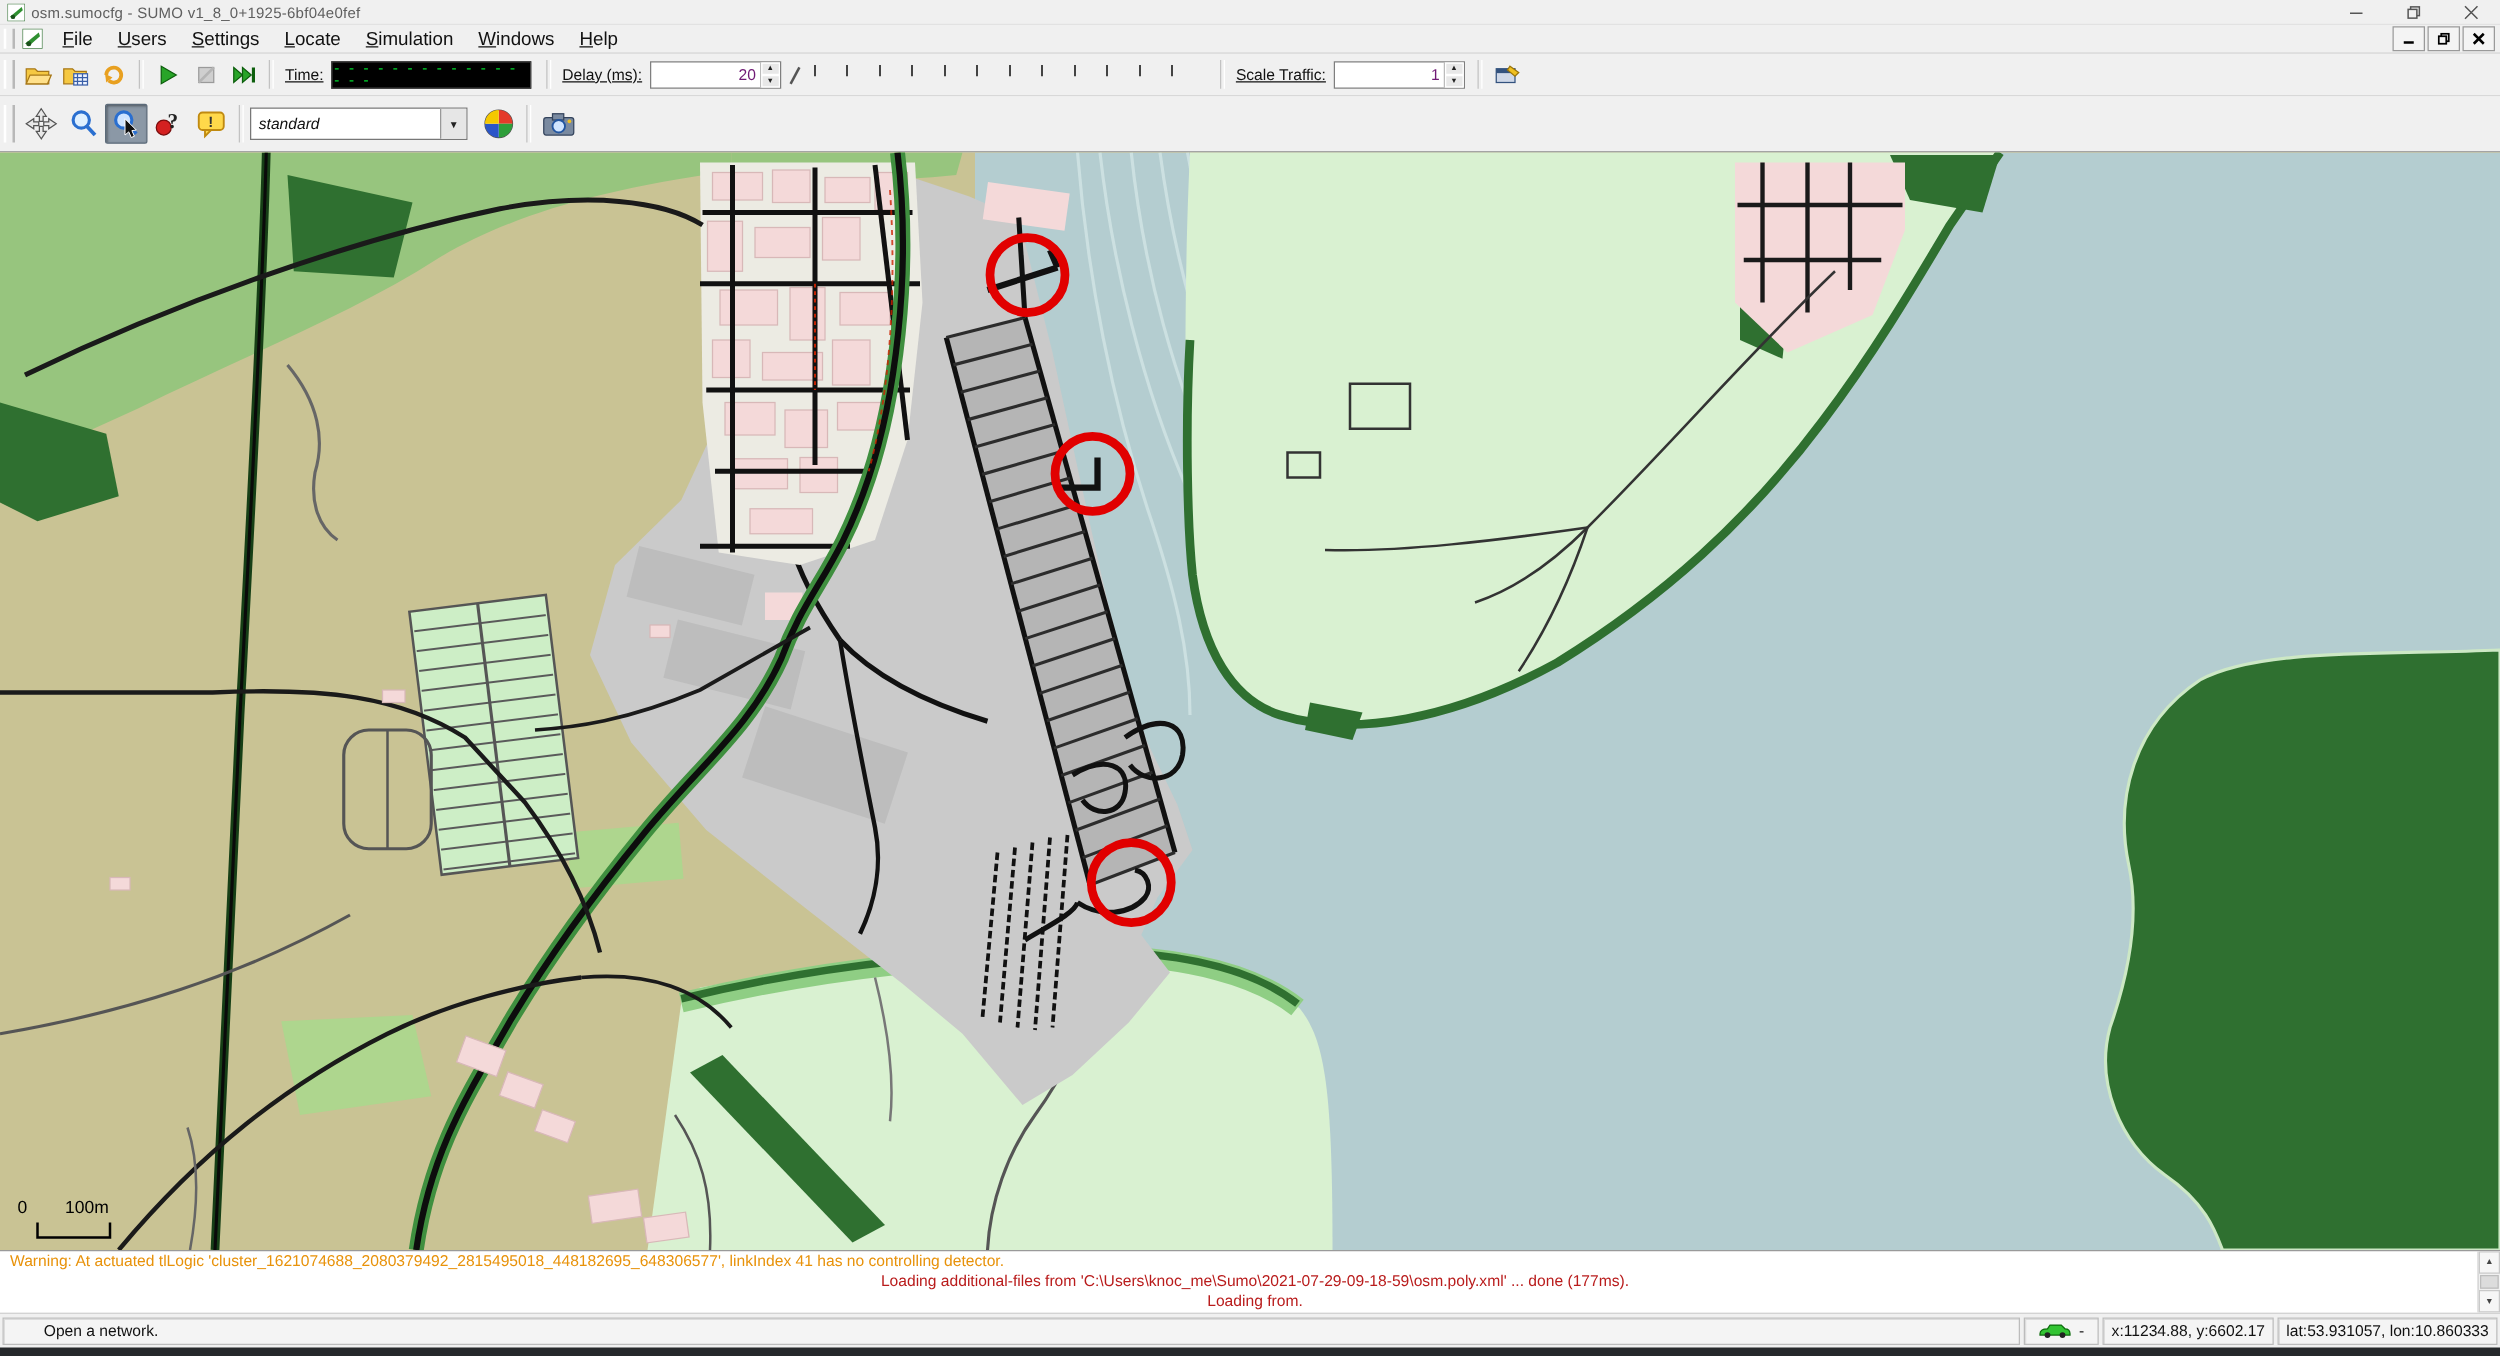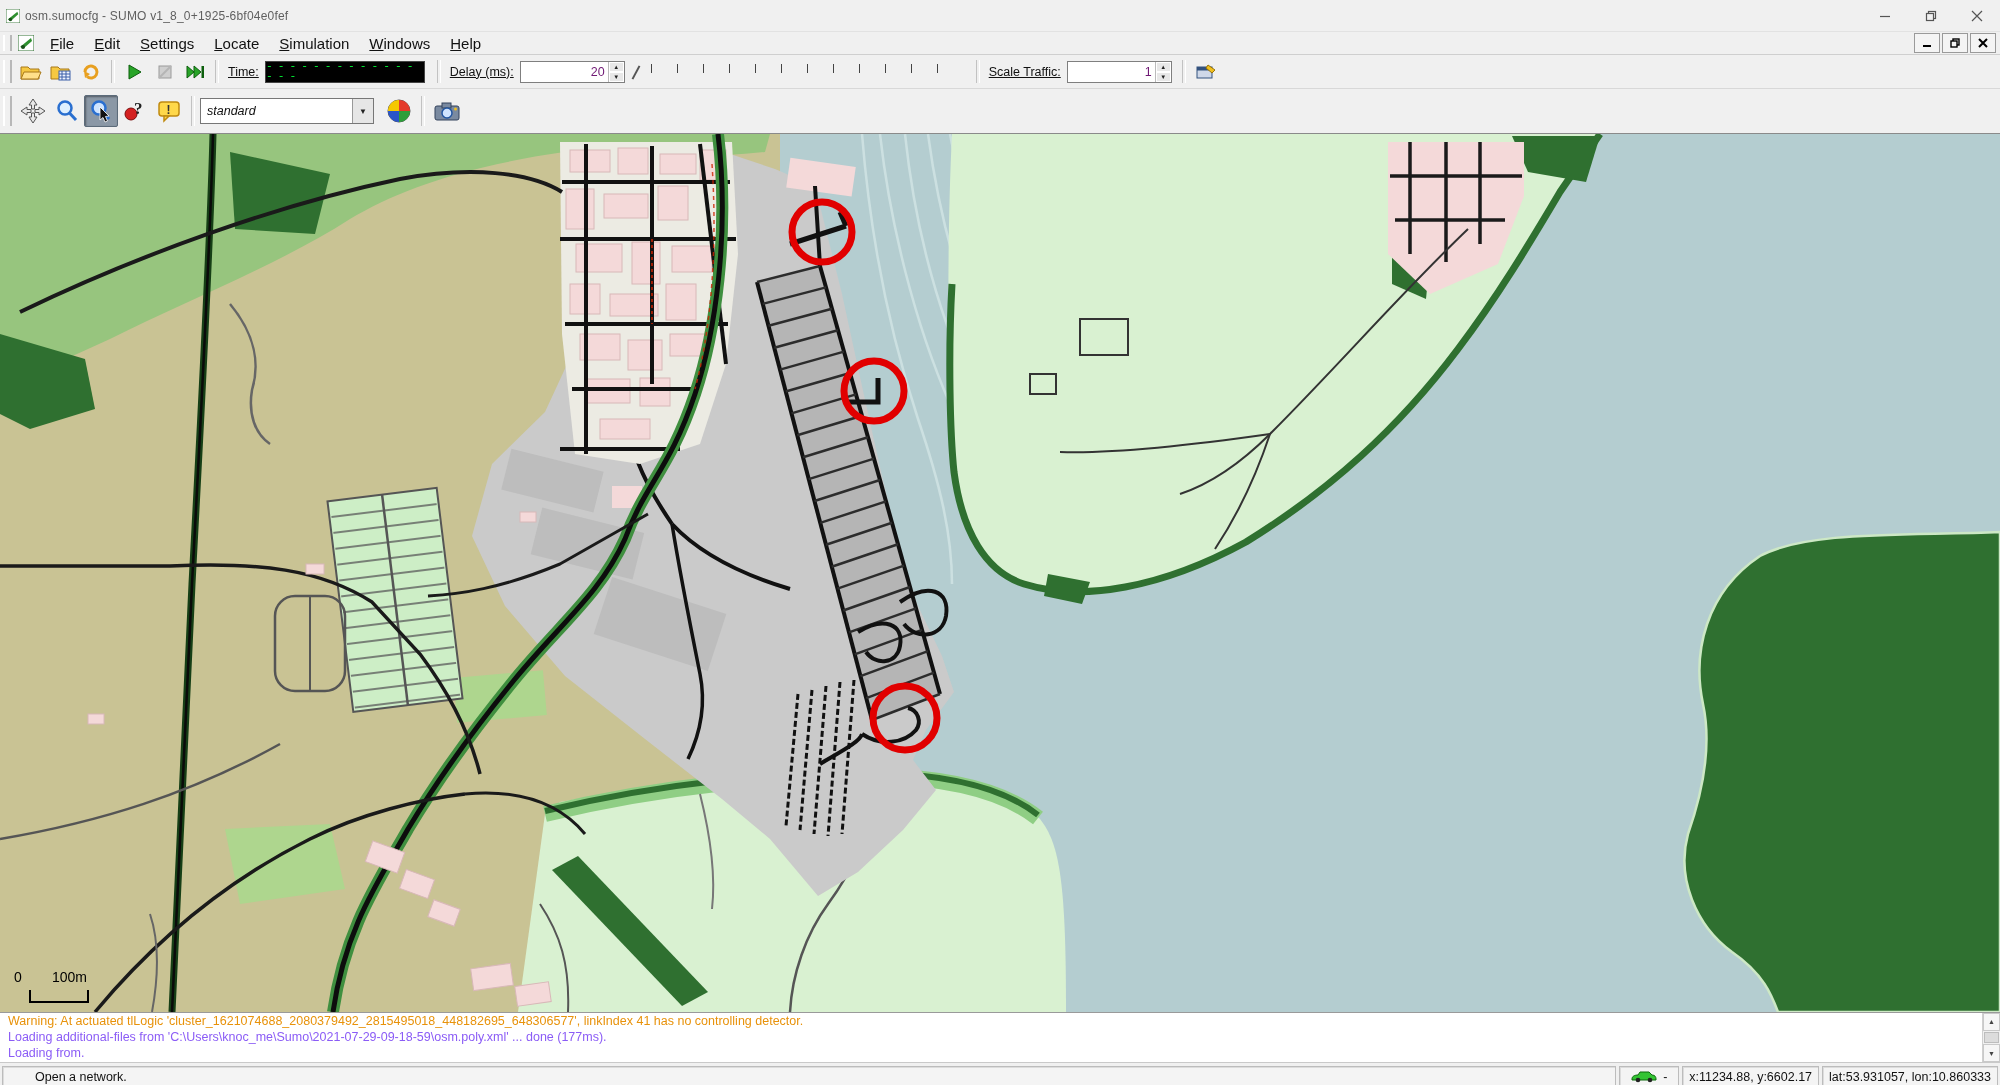--- a/index.html
+++ b/index.html
@@ -1,19 +1,19 @@
 <!DOCTYPE html>
 <html><head>
 <meta charset="utf-8">
 <style>
   html,body{margin:0;padding:0;background:#d7d7d7;font-family:"Liberation Sans",sans-serif;}
   .window{width:2000px;height:1085px;position:relative;background:#f0f0f0;overflow:hidden;
           font-family:"Liberation Sans",sans-serif;}
   
-  .titlebar{height:32px;display:flex;align-items:center;background:#f0f0f0;border-bottom:1px solid #e2e2e2;box-sizing:border-box;}
+  .titlebar{height:20px;display:flex;align-items:center;background:#f0f0f0;border-bottom:1px solid #e2e2e2;box-sizing:border-box;}
   .titlebar .app-ico{width:14px;height:14px;margin:0 5px 0 6px;flex:0 0 auto;}
   .titlebar .title{font-size:12px;color:#5f5f5f;letter-spacing:.2px;}
   .win-controls{margin-left:auto;display:flex;height:100%;}
   .win-btn{width:46px;height:100%;display:flex;align-items:center;justify-content:center;color:#555;}
   
   .menubar{height:23px;display:flex;align-items:center;background:#f0f0f0;border-bottom:1px solid #cfcfcf;box-sizing:border-box;}
   .grip{width:5px;height:70%;border-left:2px solid #ffffff;border-right:2px solid #b8b8b8;margin:0 4px 0 3px;}
   .mdi-ico{width:16px;height:16px;margin:0 6px 0 2px;}
   .menu-item{padding:3px 10px;font-size:15px;color:#111;}
   .menu-item::first-letter{text-decoration:underline;}
@@ -43,21 +43,21 @@
   .combo .drop{width:20px;height:100%;background:#e6e6e6;border-left:1px solid #999;display:flex;align-items:center;justify-content:center;font-size:8px;color:#222;}
   
   .map{height:878px;position:relative;background:#c9c394;}
   .map svg{display:block;}
   #annotation-circles circle{fill:none;stroke:#e10000;stroke-width:7px;}
   #pier-rungs line{stroke:#2c2c2c;stroke-width:2.5px;}
   
   .messages{height:50px;background:#ffffff;border-top:1px solid #9a9a9a;position:relative;box-sizing:border-box;}
   .msg-line{font-size:12.5px;line-height:16px;padding-left:8px;white-space:nowrap;}
   .msg-warn{color:#e8920a;}
-  .msg-info{color:#8b5cf6;}
+  .msg-info{color:#b91c1c;text-align:center;}
   .vscroll{position:absolute;right:0;top:0;width:17px;height:100%;background:#f0f0f0;border-left:1px solid #cfcfcf;display:flex;flex-direction:column;}
   .vs-btn{height:16px;background:#f6f6f6;border:1px solid #c9c9c9;display:flex;align-items:center;justify-content:center;font-size:7px;color:#444;}
   .vs-thumb{height:10px;background:#dcdcdc;border:1px solid #bdbdbd;margin:1px 1px;}
   .vs-track{flex:1;}
   
   .statusbar{height:28px;background:#f0f0f0;border-top:1px solid #c9c9c9;display:flex;align-items:center;padding:0 2px;box-sizing:border-box;gap:3px;}
   .sb-box{border:1px solid #bcbcbc;box-shadow:inset 1px 1px 0 #dcdcdc;background:#f4f4f4;height:22px;display:flex;align-items:center;font-size:12.5px;color:#111;padding:0 6px;box-sizing:border-box;}
   .sb-msg{flex:1;padding-left:32px;}
   .sb-geo{width:60px;justify-content:center;gap:6px;}
   .taskbar-strip{height:7px;background:#26282b;}
@@ -95,21 +95,21 @@
   </div>
 
   <div class="menubar">
     <div class="grip"></div>
     <svg class="mdi-ico" viewBox="0 0 16 16">
       <rect x="0" y="0" width="16" height="16" fill="#fff" stroke="#2f7030"></rect>
       <path d="M2,12 L13,3 L14,6 L6,13 Z" fill="#2f9030"></path>
       <circle cx="5" cy="12" r="2" fill="#1a501a"></circle>
     </svg>
     <div class="menu-item">File</div>
-    <div class="menu-item">Edit</div>
+    <div class="menu-item">Users</div>
     <div class="menu-item">Settings</div>
     <div class="menu-item">Locate</div>
     <div class="menu-item">Simulation</div>
     <div class="menu-item">Windows</div>
     <div class="menu-item">Help</div>
     <div class="mdi-controls">
       <div class="mdi-btn">
         <svg width="10" height="10" viewBox="0 0 10 10">
             <line x1="1" y1="8" x2="9" y2="8" stroke="#000" stroke-width="2"></line>
           </svg>

